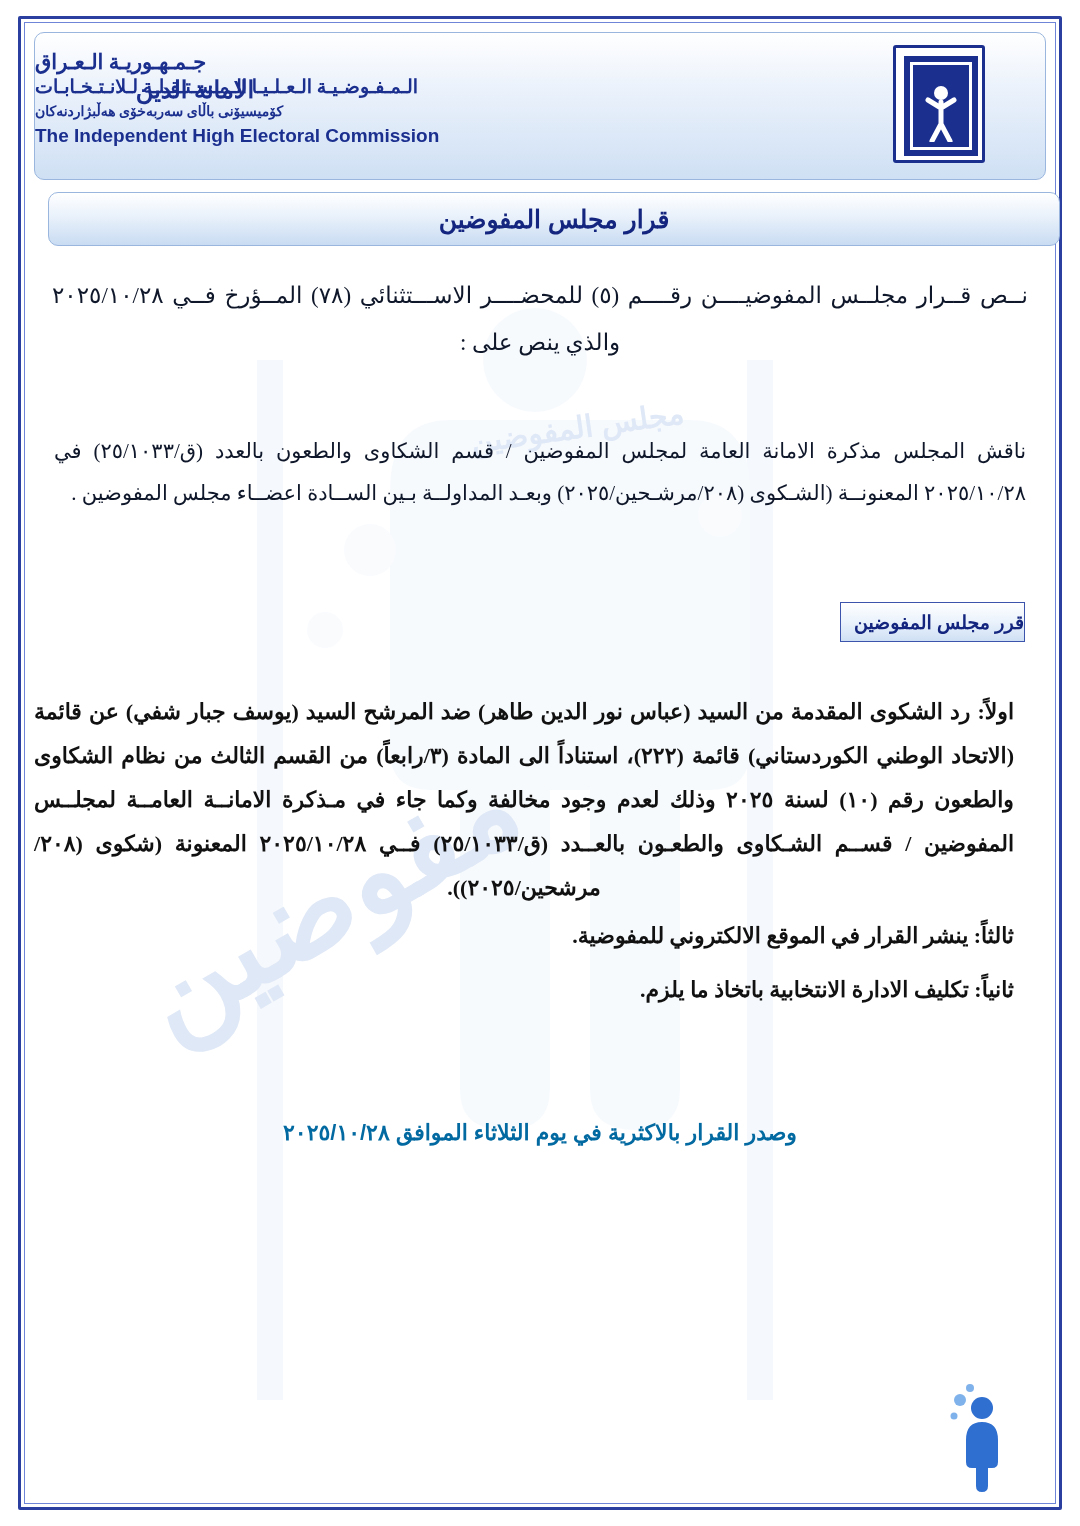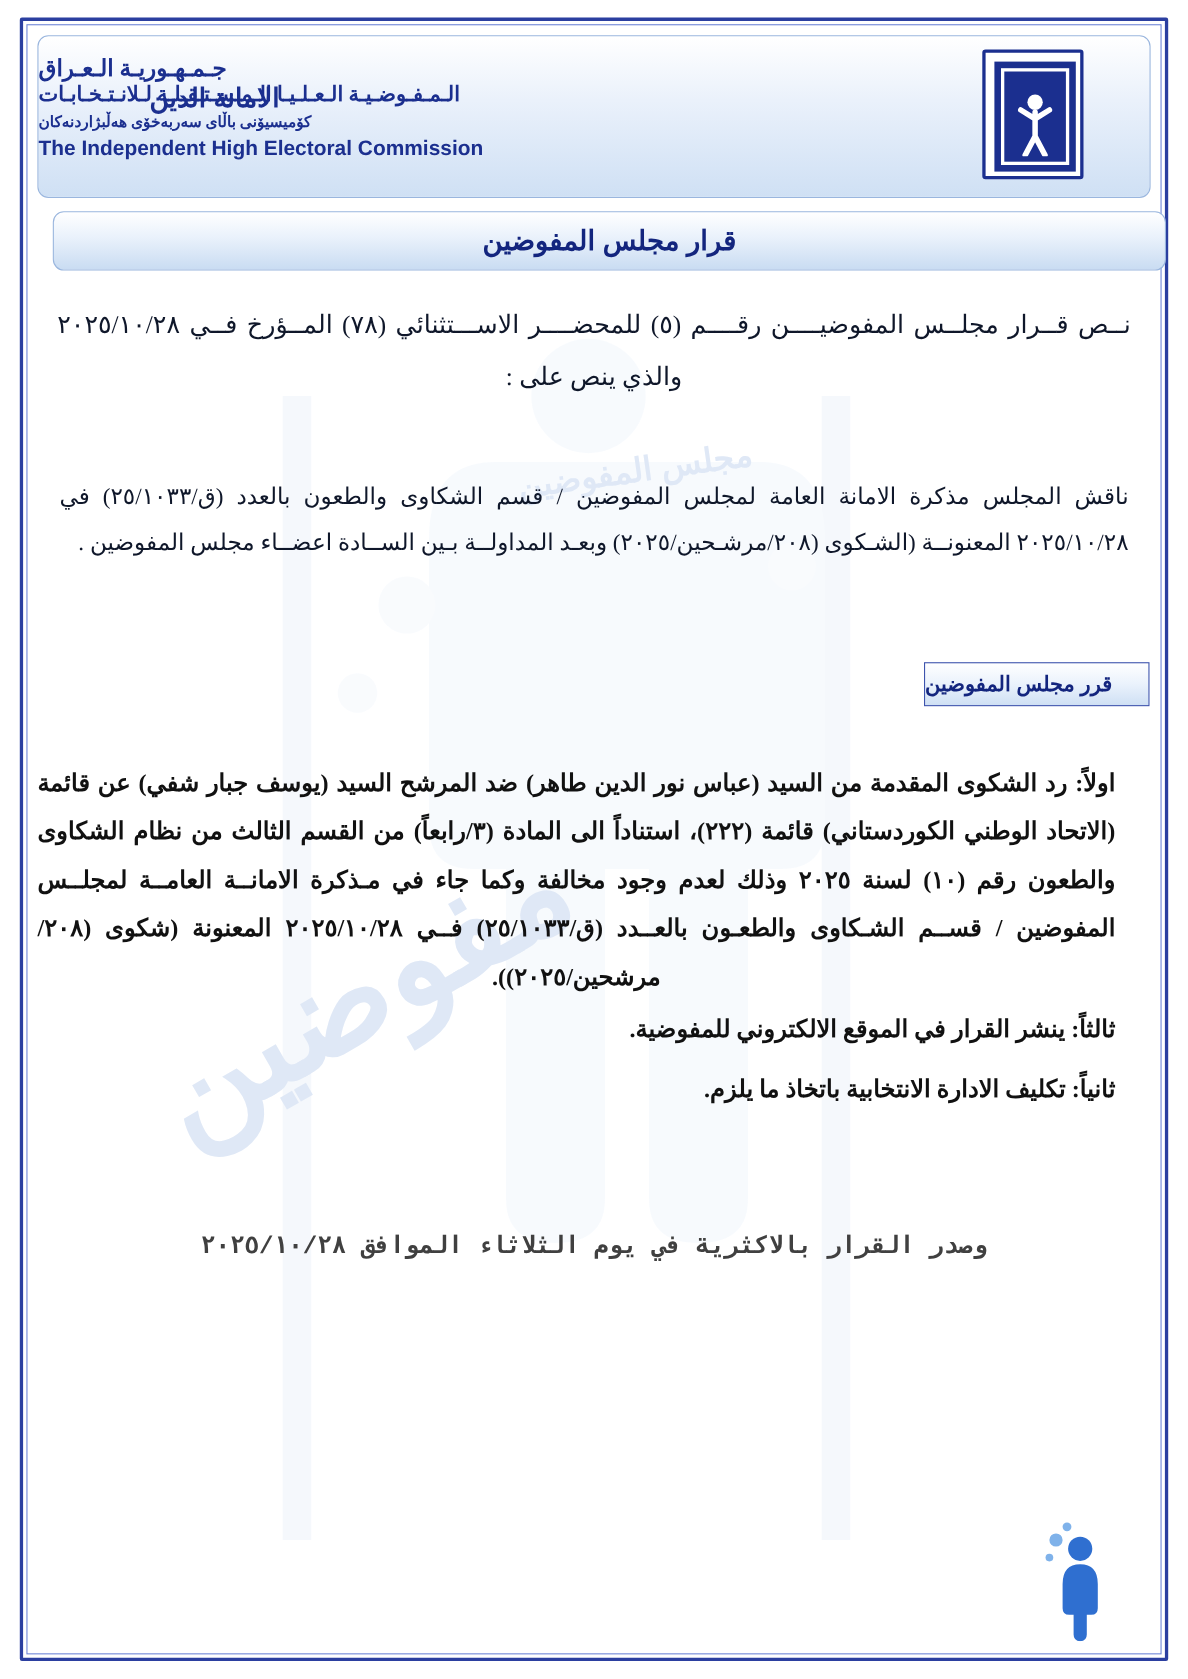--- a/index.html
+++ b/index.html
@@ -212,28 +212,28 @@
     font-size: 21px;
     line-height: 2.0;
     text-align-last: right;
     padding: 0 10px;
   }
 
   .decision-badge {
     position: absolute;
     left: 0px;
     top: 602px;
-    width: 205px;
+    width: 185px;
     height: 40px;
     background: linear-gradient(to bottom, #ffffff 0%, #eaf2fc 50%, #cfe0f4 100%);
     border: 1px solid #3d54ad;
     box-sizing: border-box;
     display: flex;
     align-items: center;
-    justify-content: flex-end;
+    justify-content: flex-start;
   }
   .decision-badge span {
     color: #13257e;
     font-family: "Liberation Sans", sans-serif;
     font-weight: bold;
     font-size: 19px;
   }
 
   .clauses {
     position: absolute;
@@ -255,24 +255,24 @@
   .clause-1 { text-align-last: center; }
   .clause-2 { margin-top: 10px; }
   .clause-3 { margin-top: 4px; }
 
   .footer-line {
     position: absolute;
     left: 44px;
     top: 1120px;
     width: 992px;
     text-align: center;
-    font-family: Liberation Mono, monospace;
+    font-family: Liberation Sans, sans-serif;
     font-weight: bold;
     font-size: 22px;
-    color: #404040;
+    color: #0369a1;
     letter-spacing: 0.5px;
   }
 
   
   .bottom-logo {
     position: absolute;
     right: 62px;
     bottom: 34px;
     width: 70px;
     height: 110px;

